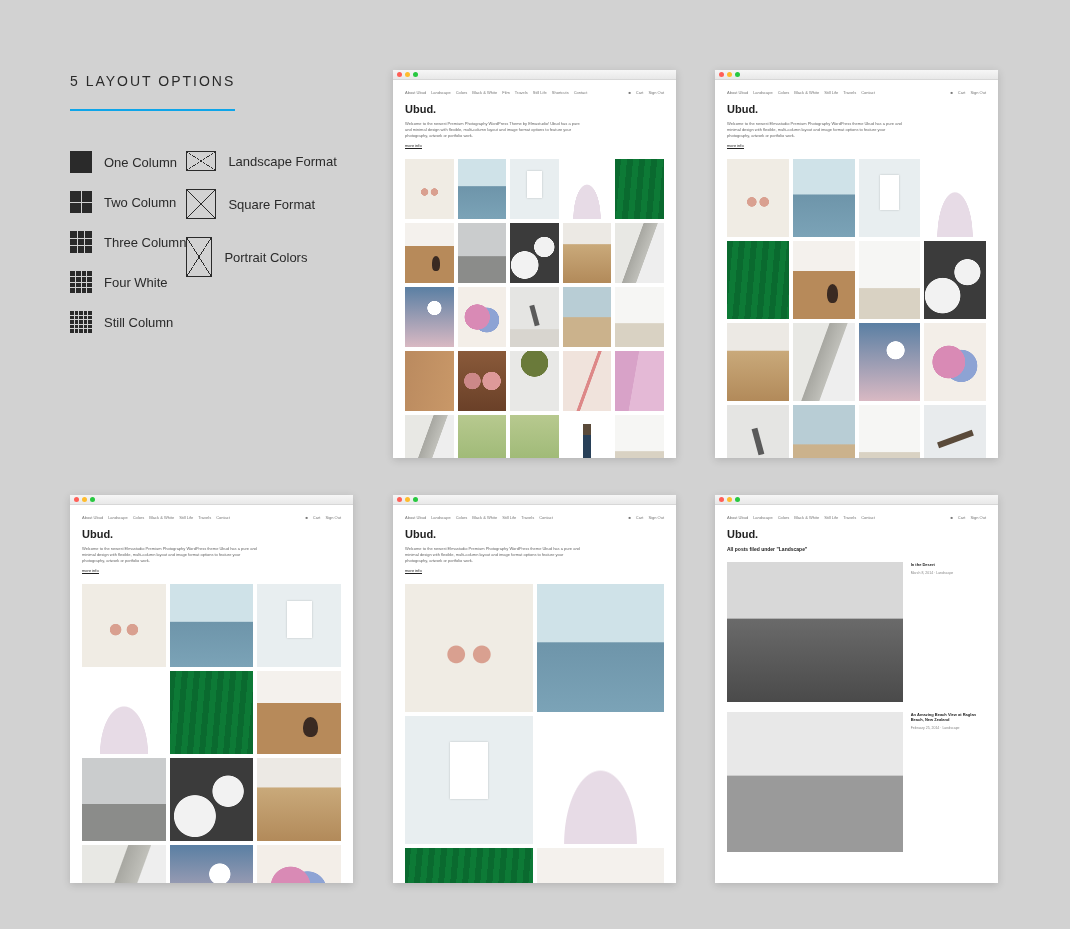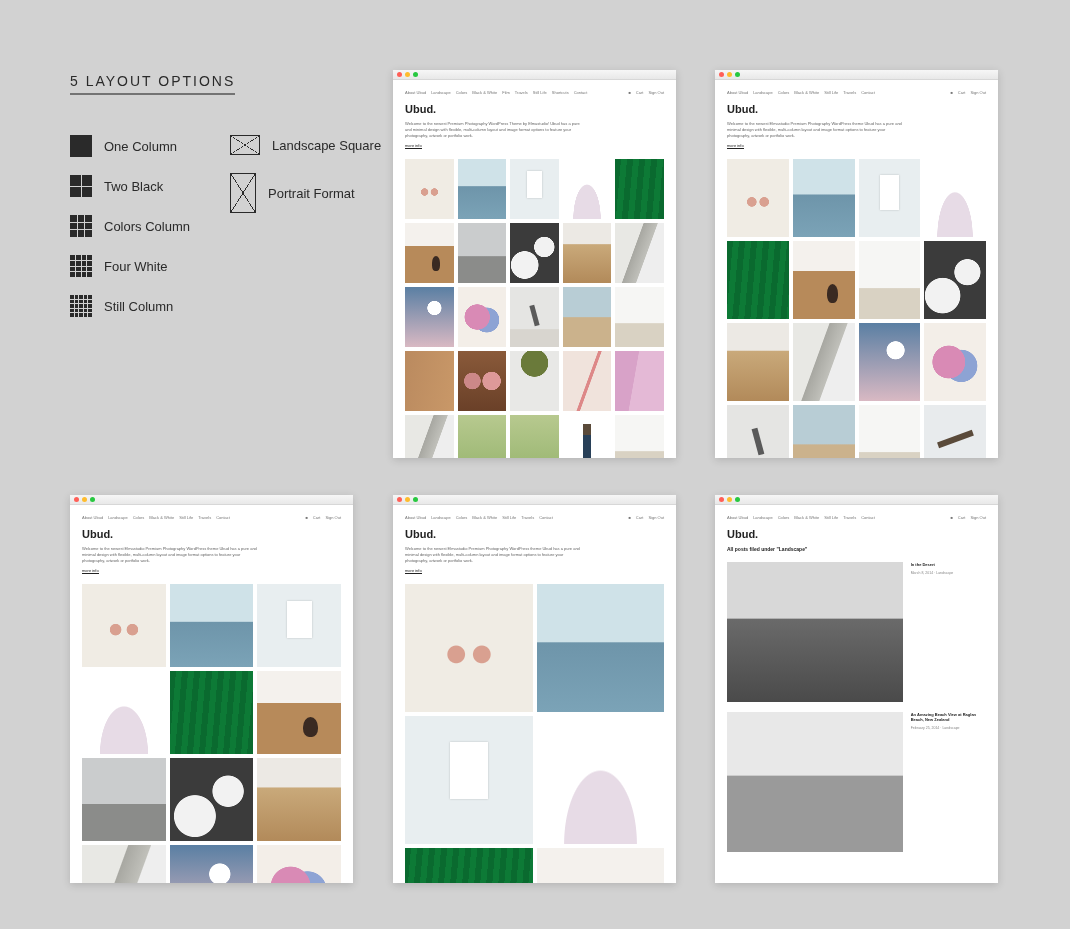--- a/index.html
+++ b/index.html
@@ -14,28 +14,27 @@
   .legend {
     position: absolute;
     left: 70px;
     top: 72px;
   }
   .legend-title {
     font-size: 14px;
     letter-spacing: 2px;
     font-weight: 500;
     color: #2a2a2a;
-    padding-bottom: 4px;
-    border-bottom: 2px solid #737373;
+    padding-bottom: 20px;
+    border-bottom: 2px solid #0ea5e9;
     display: inline-block;
   }
   .legend-cols {
     display: flex;
     margin-top: 40px;
-    gap: 40px;
     text-align: center;
   }
   .legend-col { display: flex; flex-direction: column; gap: 18px; }
   .legend-item { display: flex; align-items: center; gap: 12px; }
   .legend-item span { font-size: 13px; color: #2a2a2a; }
   .grid-icon {
     width: 22px; height: 22px;
     display: grid; gap: 1px;
     background: transparent;
   }
@@ -170,35 +169,35 @@
           </div>
         <span>One Column</span>
       </div>
       <div class="legend-item">
         <div class="grid-icon two">
             <div></div>
             <div></div>
             <div></div>
             <div></div>
           </div>
-        <span>Two Black</span>
+        <span>Two Column</span>
       </div>
       <div class="legend-item">
         <div class="grid-icon three">
             <div></div>
             <div></div>
             <div></div>
             <div></div>
             <div></div>
             <div></div>
             <div></div>
             <div></div>
             <div></div>
           </div>
-        <span>Colors Column</span>
+        <span>Three Column</span>
       </div>
       <div class="legend-item">
         <div class="grid-icon four">
             <div></div>
             <div></div>
             <div></div>
             <div></div>
             <div></div>
             <div></div>
             <div></div>
@@ -241,25 +240,29 @@
             <div></div>
             <div></div>
             <div></div>
           </div>
         <span>Still Column</span>
       </div>
     </div>
     <div class="legend-col">
       <div class="legend-item">
         <div class="shape-icon landscape"></div>
-        <span>Landscape Square</span>
+        <span>Landscape Format</span>
+      </div>
+      <div class="legend-item">
+        <div class="shape-icon square"></div>
+        <span>Square Format</span>
       </div>
       <div class="legend-item">
         <div class="shape-icon portrait"></div>
-        <span>Portrait Format</span>
+        <span>Portrait Colors</span>
       </div>
     </div>
   </div>
 </div>
 
 <div id="b1" class="browser">
   <div class="chrome">
       <div class="dot r"></div>
       <div class="dot y"></div>
       <div class="dot g"></div>

